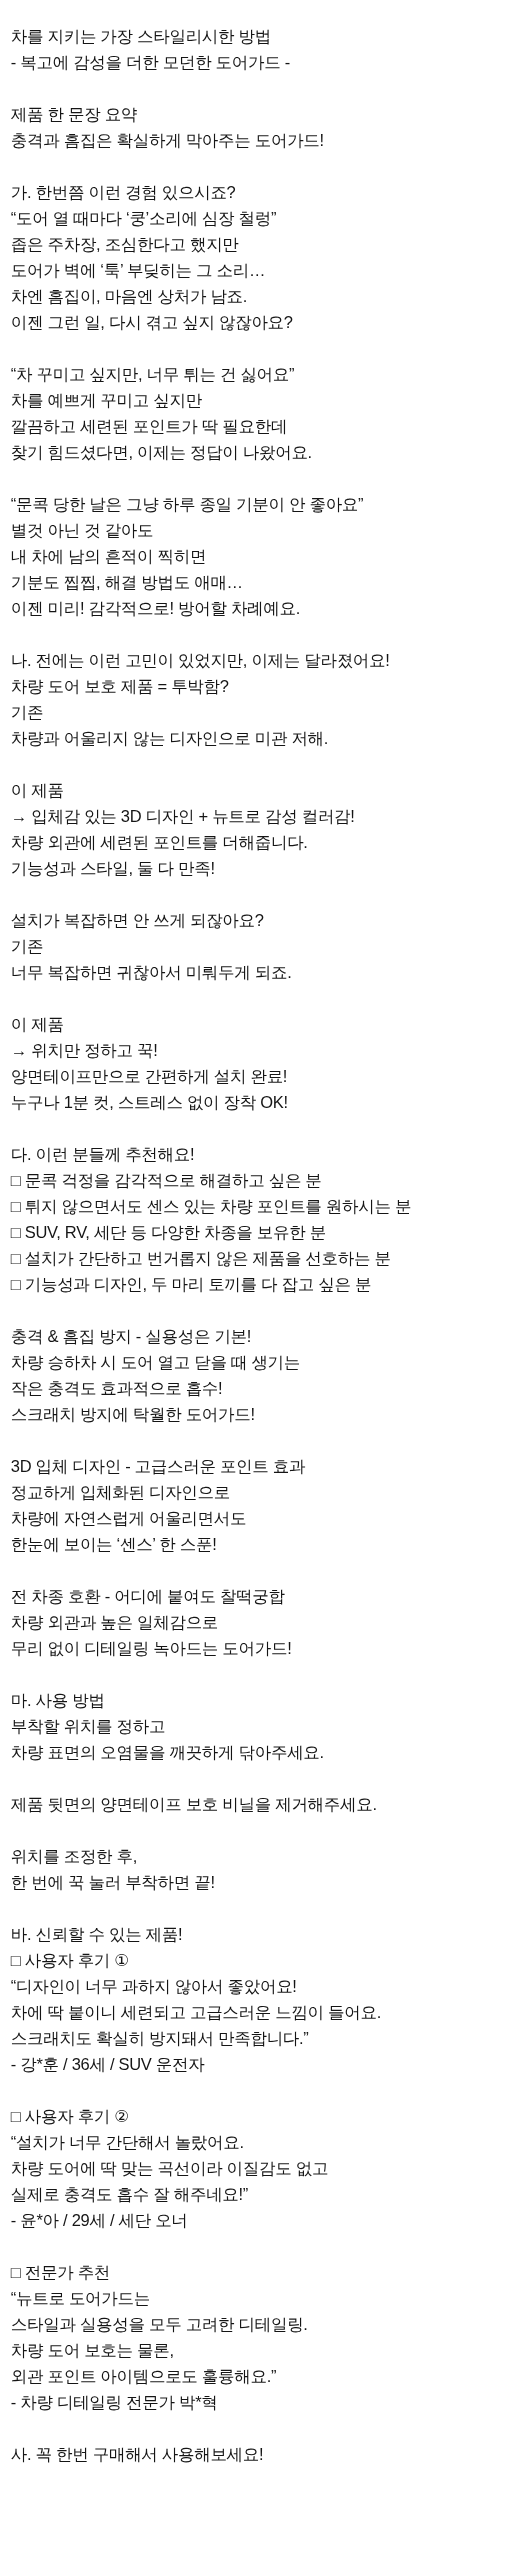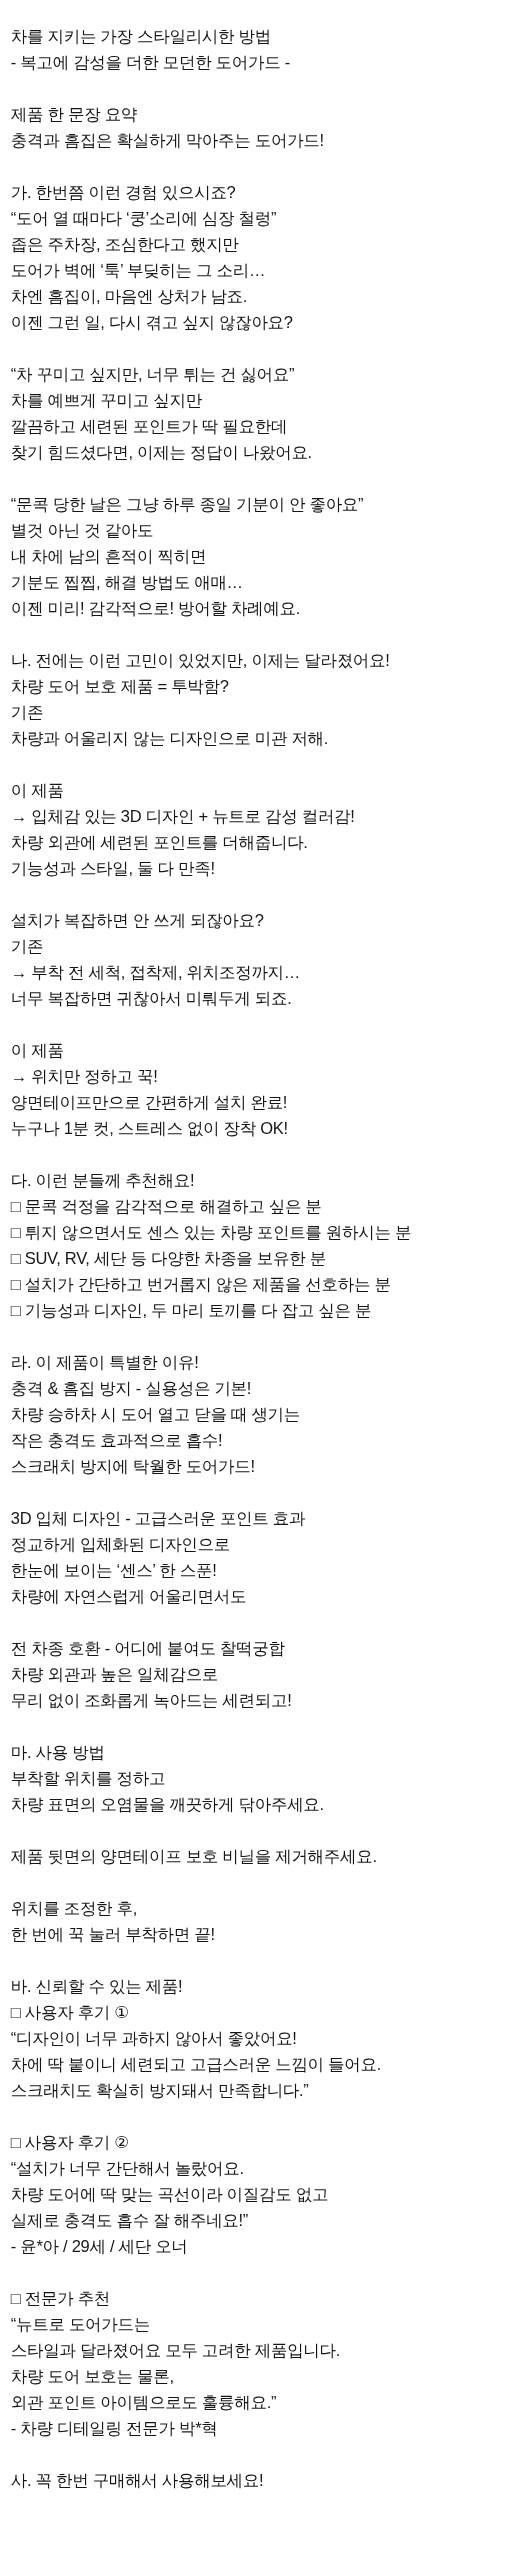--- a/index.html
+++ b/index.html
@@ -73,85 +73,84 @@
     </div>
     <div class="para">
       <div class="line">이 제품</div>
       <div class="line">→ 입체감 있는 3D 디자인 + 뉴트로 감성 컬러감!</div>
       <div class="line">차량 외관에 세련된 포인트를 더해줍니다.</div>
       <div class="line">기능성과 스타일, 둘 다 만족!</div>
     </div>
     <div class="para">
       <div class="line">설치가 복잡하면 안 쓰게 되잖아요?</div>
       <div class="line">기존</div>
-      <div class="line">→ 부착 전 세척, 접착제, 위치조정까지…</div>
       <div class="line">너무 복잡하면 귀찮아서 미뤄두게 되죠.</div>
     </div>
     <div class="para">
       <div class="line">이 제품</div>
       <div class="line">→ 위치만 정하고 꾹!</div>
       <div class="line">양면테이프만으로 간편하게 설치 완료!</div>
       <div class="line">누구나 1분 컷, 스트레스 없이 장착 OK!</div>
     </div>
     <div class="para">
       <div class="line">다. 이런 분들께 추천해요!</div>
       <div class="line">□ 문콕 걱정을 감각적으로 해결하고 싶은 분</div>
       <div class="line">□ 튀지 않으면서도 센스 있는 차량 포인트를 원하시는 분</div>
       <div class="line">□ SUV, RV, 세단 등 다양한 차종을 보유한 분</div>
       <div class="line">□ 설치가 간단하고 번거롭지 않은 제품을 선호하는 분</div>
       <div class="line">□ 기능성과 디자인, 두 마리 토끼를 다 잡고 싶은 분</div>
     </div>
     <div class="para">
-      <div class="line">라. 이 제품이 특별한 이유!</div>
       <div class="line">충격 &amp; 흠집 방지 - 실용성은 기본!</div>
       <div class="line">차량 승하차 시 도어 열고 닫을 때 생기는</div>
       <div class="line">작은 충격도 효과적으로 흡수!</div>
       <div class="line">스크래치 방지에 탁월한 도어가드!</div>
     </div>
     <div class="para">
       <div class="line">3D 입체 디자인 - 고급스러운 포인트 효과</div>
       <div class="line">정교하게 입체화된 디자인으로</div>
+      <div class="line">차량에 자연스럽게 어울리면서도</div>
       <div class="line">한눈에 보이는 ‘센스’ 한 스푼!</div>
-      <div class="line">차량에 자연스럽게 어울리면서도</div>
     </div>
     <div class="para">
       <div class="line">전 차종 호환 - 어디에 붙여도 찰떡궁합</div>
       <div class="line">차량 외관과 높은 일체감으로</div>
-      <div class="line">무리 없이 조화롭게 녹아드는 세련되고!</div>
+      <div class="line">무리 없이 디테일링 녹아드는 도어가드!</div>
     </div>
     <div class="para">
       <div class="line">마. 사용 방법</div>
       <div class="line">부착할 위치를 정하고</div>
       <div class="line">차량 표면의 오염물을 깨끗하게 닦아주세요.</div>
     </div>
     <div class="para">
       <div class="line">제품 뒷면의 양면테이프 보호 비닐을 제거해주세요.</div>
     </div>
     <div class="para">
       <div class="line">위치를 조정한 후,</div>
       <div class="line">한 번에 꾹 눌러 부착하면 끝!</div>
     </div>
     <div class="para">
       <div class="line">바. 신뢰할 수 있는 제품!</div>
       <div class="line">□ 사용자 후기 ①</div>
       <div class="line">“디자인이 너무 과하지 않아서 좋았어요!</div>
       <div class="line">차에 딱 붙이니 세련되고 고급스러운 느낌이 들어요.</div>
       <div class="line">스크래치도 확실히 방지돼서 만족합니다.”</div>
+      <div class="line">- 강*훈 / 36세 / SUV 운전자</div>
     </div>
     <div class="para">
       <div class="line">□ 사용자 후기 ②</div>
       <div class="line">“설치가 너무 간단해서 놀랐어요.</div>
       <div class="line">차량 도어에 딱 맞는 곡선이라 이질감도 없고</div>
       <div class="line">실제로 충격도 흡수 잘 해주네요!”</div>
       <div class="line">- 윤*아 / 29세 / 세단 오너</div>
     </div>
     <div class="para">
       <div class="line">□ 전문가 추천</div>
       <div class="line">“뉴트로 도어가드는</div>
-      <div class="line">스타일과 달라졌어요 모두 고려한 제품입니다.</div>
+      <div class="line">스타일과 실용성을 모두 고려한 디테일링.</div>
       <div class="line">차량 도어 보호는 물론,</div>
       <div class="line">외관 포인트 아이템으로도 훌륭해요.”</div>
       <div class="line">- 차량 디테일링 전문가 박*혁</div>
     </div>
     <div class="para">
       <div class="line">사. 꼭 한번 구매해서 사용해보세요!</div>
     </div>
   </div>
 
 

